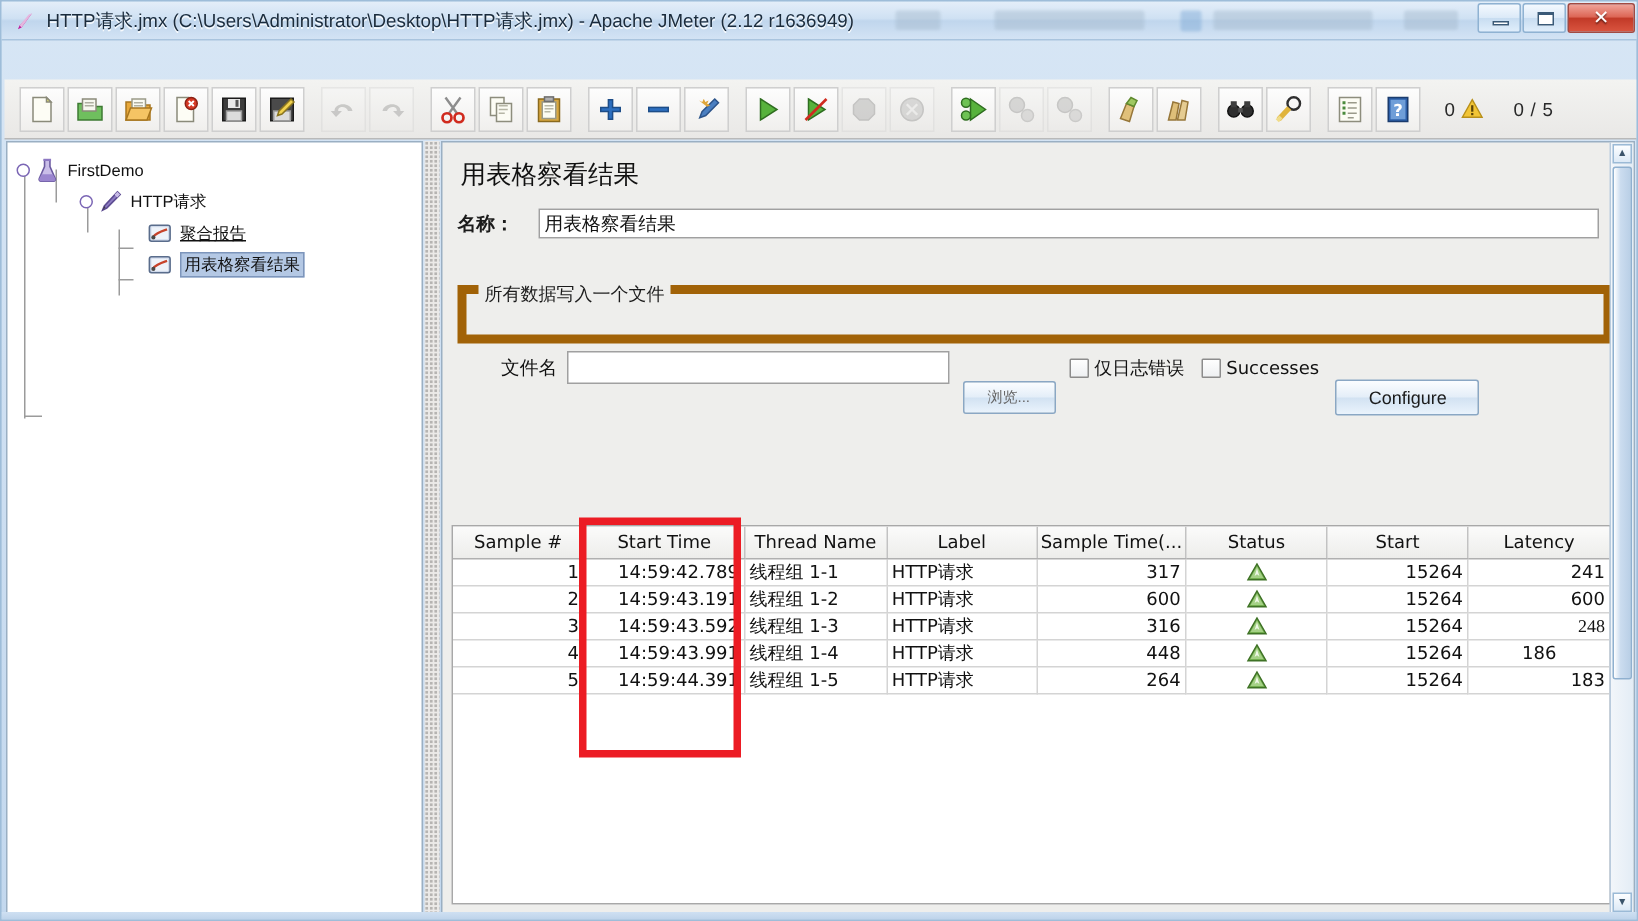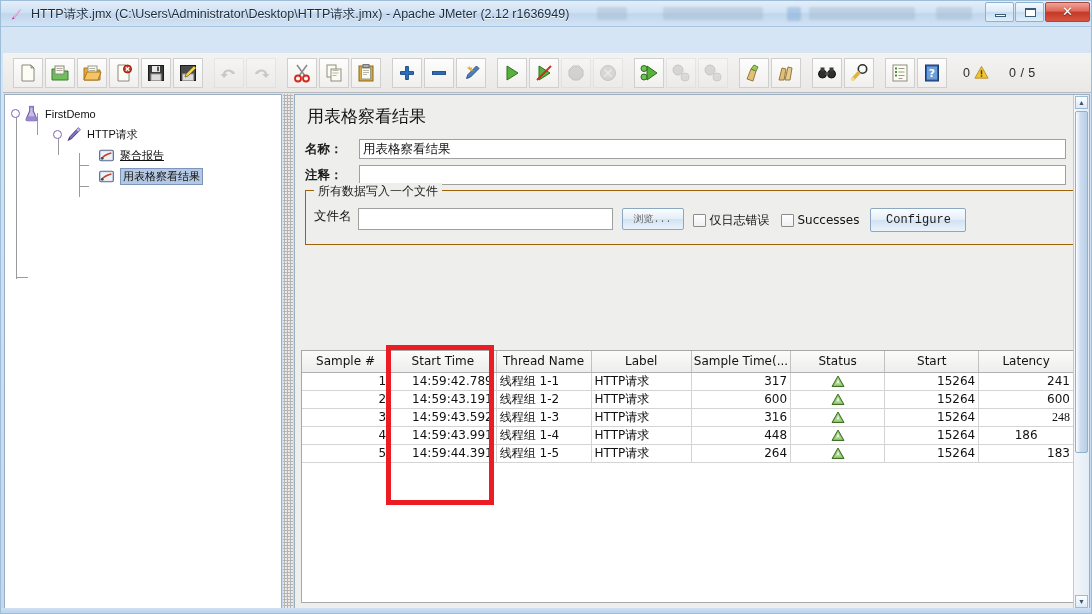--- a/index.html
+++ b/index.html
@@ -178,36 +178,37 @@
     width: 54px; flex: 0 0 auto;
     font-family: "DejaVu Sans", "Liberation Sans", sans-serif;
   }
   .jtext {
     height: 20px; border: 1px solid #a0a0a0;
     background: #ffffff; font-size: 12.5px; padding: 1px 3px;
     color: #111; outline: none;
     font-family: "DejaVu Sans", "Liberation Sans", sans-serif;
   }
   .groupbox {
-    position: absolute; left: 10px; top: 190px; width: 770px; height: 55px;
-    border: 1px solid #a16207;
+    position: absolute; left: 10px; top: 190px; width: 770px; height: 39px;
+    border: 6px solid #a16207;
   }
   .groupbox-title {
     position: absolute; left: 8px; top: -8px;
     background: #eeeeec; padding: 0 4px;
     font-size: 12px; color: #1b1b1b;
     font-family: "DejaVu Sans", "Liberation Sans", sans-serif;
   }
   .jbtn {
     border: 1px solid #8aa7c4;
     background: linear-gradient(to bottom, #fbfdff 0%, #e4eef8 48%, #d2e2f2 52%, #eaf3fc 100%);
     font-size: 12px; color: #1b1b1b;
     padding: 3px 9px;
     border-radius: 2px;
-    font-family: Liberation Mono, monospace;
+    font-family: Liberation Sans, sans-serif;
+    margin-top: 40px;
   }
   .jbtn.small { font-size: 10px; color: #666; padding: 3px 7px; }
   .jcheck {
     width: 13px; height: 13px; border: 1px solid #8c8c8c;
     background: linear-gradient(to bottom, #fefefe, #eef0f2);
     display: inline-block; vertical-align: middle;
     border-radius: 1px;
   }
   .chk-label { font-size: 12px; color: #111; margin-left: 4px;
     font-family: "DejaVu Sans", "Liberation Sans", sans-serif; }
@@ -591,29 +592,25 @@
 
     <div id="right-pane">
 
       <div class="panel-title">用表格察看结果</div>
 
       <div class="field-row" style="top:43px; width:765px;">
         <span class="field-label">名称：</span>
         <input class="jtext" style="width: 707px;" value="用表格察看结果">
       </div>
 
-      <div class="field-row" style="top:69px; width:765px;">
-        <span class="field-label">注释：</span>
-        <input class="jtext" style="width: 707px;" value="">
-      </div>
 
       <div class="groupbox" style="top:95px;">
         <span class="groupbox-title">所有数据写入一个文件</span>
 
-        <div style="position:absolute; left:8px; top:17px; display:flex; ">
+        <div style="position:absolute; left:23px; top:17px; display:flex; align-items:center;">
           <span style="font-size:12.5px; color:#111; margin-right:6px; font-family:'DejaVu Sans','Liberation Sans',sans-serif;">文件名</span>
           <input class="jtext" style="width: 255px; height: 22px;" value="">
           <button class="jbtn small" style="margin-left:9px; width:62px; height:22px;">浏览...</button>
           <span style="margin-left:9px; display:inline-flex; align-items:center;">
             <span class="jcheck"></span>
             <span class="chk-label">仅日志错误</span>
           </span>
           <span style="margin-left:11px; display:inline-flex; align-items:center;">
             <span class="jcheck"></span>
             <span class="chk-label">Successes</span>

